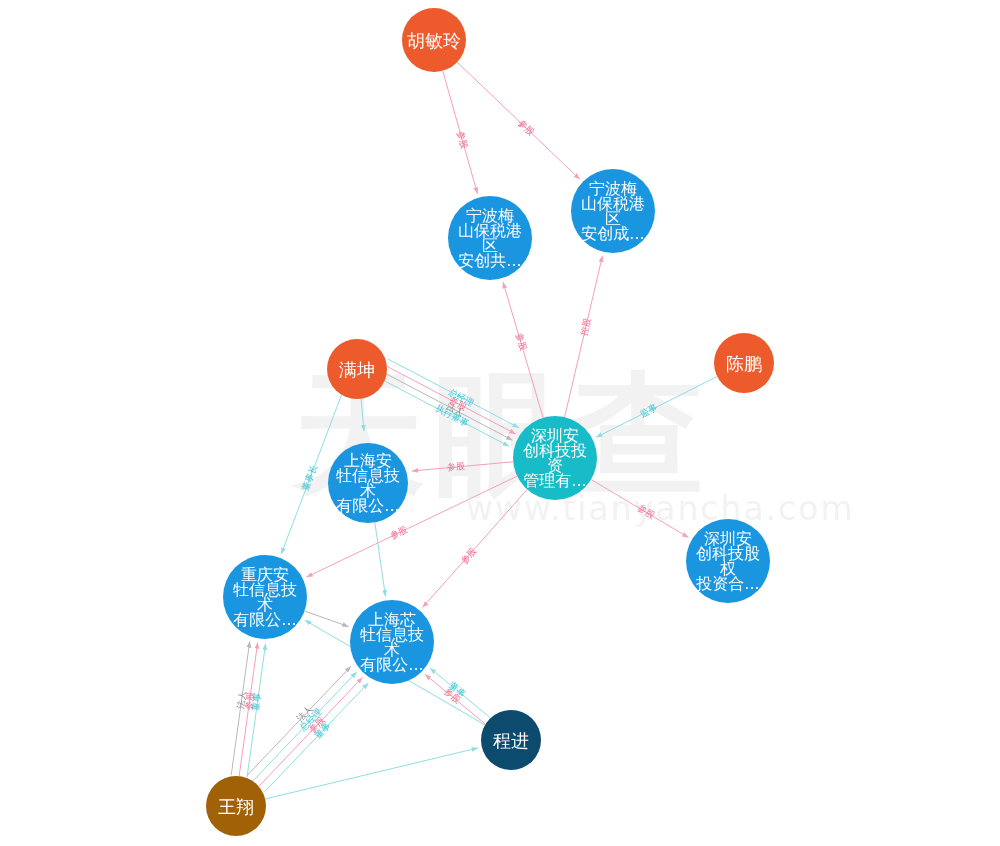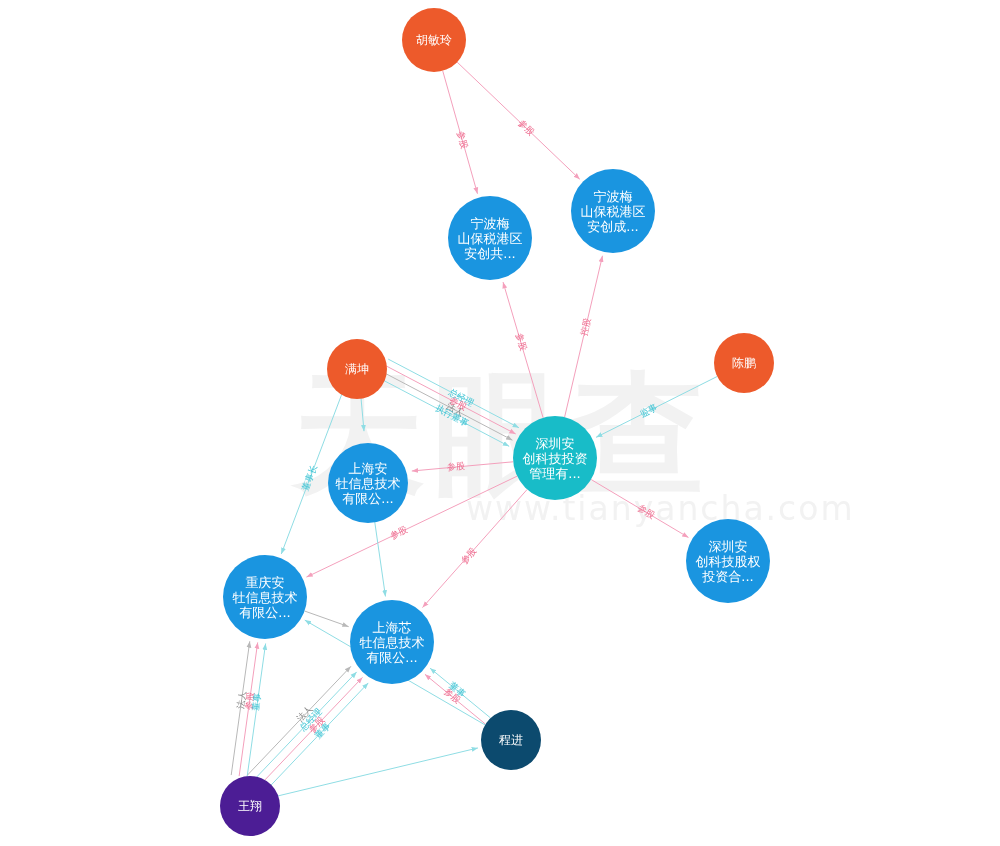--- a/index.html
+++ b/index.html
@@ -56,28 +56,28 @@
     border-radius: 50%;
     display: flex;
     align-items: center;
     justify-content: center;
     text-align: center;
     color: #ffffff;
     box-sizing: border-box;
     cursor: pointer;
   }
   .node .node-label {
-    font-size: 13px;
+    font-size: 16px;
     line-height: 15px;
     padding: 0 4px;
     word-break: break-all;
     white-space: pre-line;
     font-family: "DejaVu Sans", "Liberation Sans", sans-serif;
   }
-  .node.person .node-label { font-size: 12px; }
+  .node.person .node-label { font-size: 18px; }
   .edge-label {
     font-size: 9px;
     font-family: "DejaVu Sans", "Liberation Sans", sans-serif;
     white-space: nowrap;
     user-select: none;
   }
 </style>
 </head>
 <body>
 
@@ -171,21 +171,21 @@
 有限公...</span>
       </div>
       <div class="node company" style="left: 350px; top: 600px; width: 84px; height: 84px; background: rgb(26, 149, 224);">
         <span class="node-label">上海芯
 牡信息技术
 有限公...</span>
       </div>
       <div class="node person" style="left: 481px; top: 710px; width: 60px; height: 60px; background: #0c4a6e;">
         <span class="node-label">程进</span>
       </div>
-      <div class="node person" style="left: 220px; top: 776px; width: 60px; height: 60px; background: #4c1d95;">
+      <div class="node person" style="left: 206px; top: 776px; width: 60px; height: 60px; background: #a16207;">
         <span class="node-label">王翔</span>
       </div>
     </div>
   <div id="labels-layer">
       <div class="edge-label" style="position: absolute; left: 462.181px; top: 139.641px; color: rgb(238, 107, 142); transform: translate(-50%, -50%) rotate(74.2076deg);">参股</div>
       <div class="edge-label" style="position: absolute; left: 525.794px; top: 127.692px; color: rgb(238, 107, 142); transform: translate(-50%, -50%) rotate(43.6906deg);">参股</div>
       <div class="edge-label" style="position: absolute; left: 520.663px; top: 341.782px; color: rgb(238, 107, 142); transform: translate(-50%, -50%) rotate(73.54deg);">参股</div>
       <div class="edge-label" style="position: absolute; left: 585.816px; top: 326.767px; color: rgb(238, 107, 142); transform: translate(-50%, -50%) rotate(-76.7853deg);">控股</div>
       <div class="edge-label" style="position: absolute; left: 461.411px; top: 397.546px; color: rgb(63, 196, 212); transform: translate(-50%, -50%) rotate(27.7108deg);">总经理</div>
       <div class="edge-label" style="position: absolute; left: 458.156px; top: 403.744px; color: rgb(238, 107, 142); transform: translate(-50%, -50%) rotate(27.7108deg);">参股</div>

